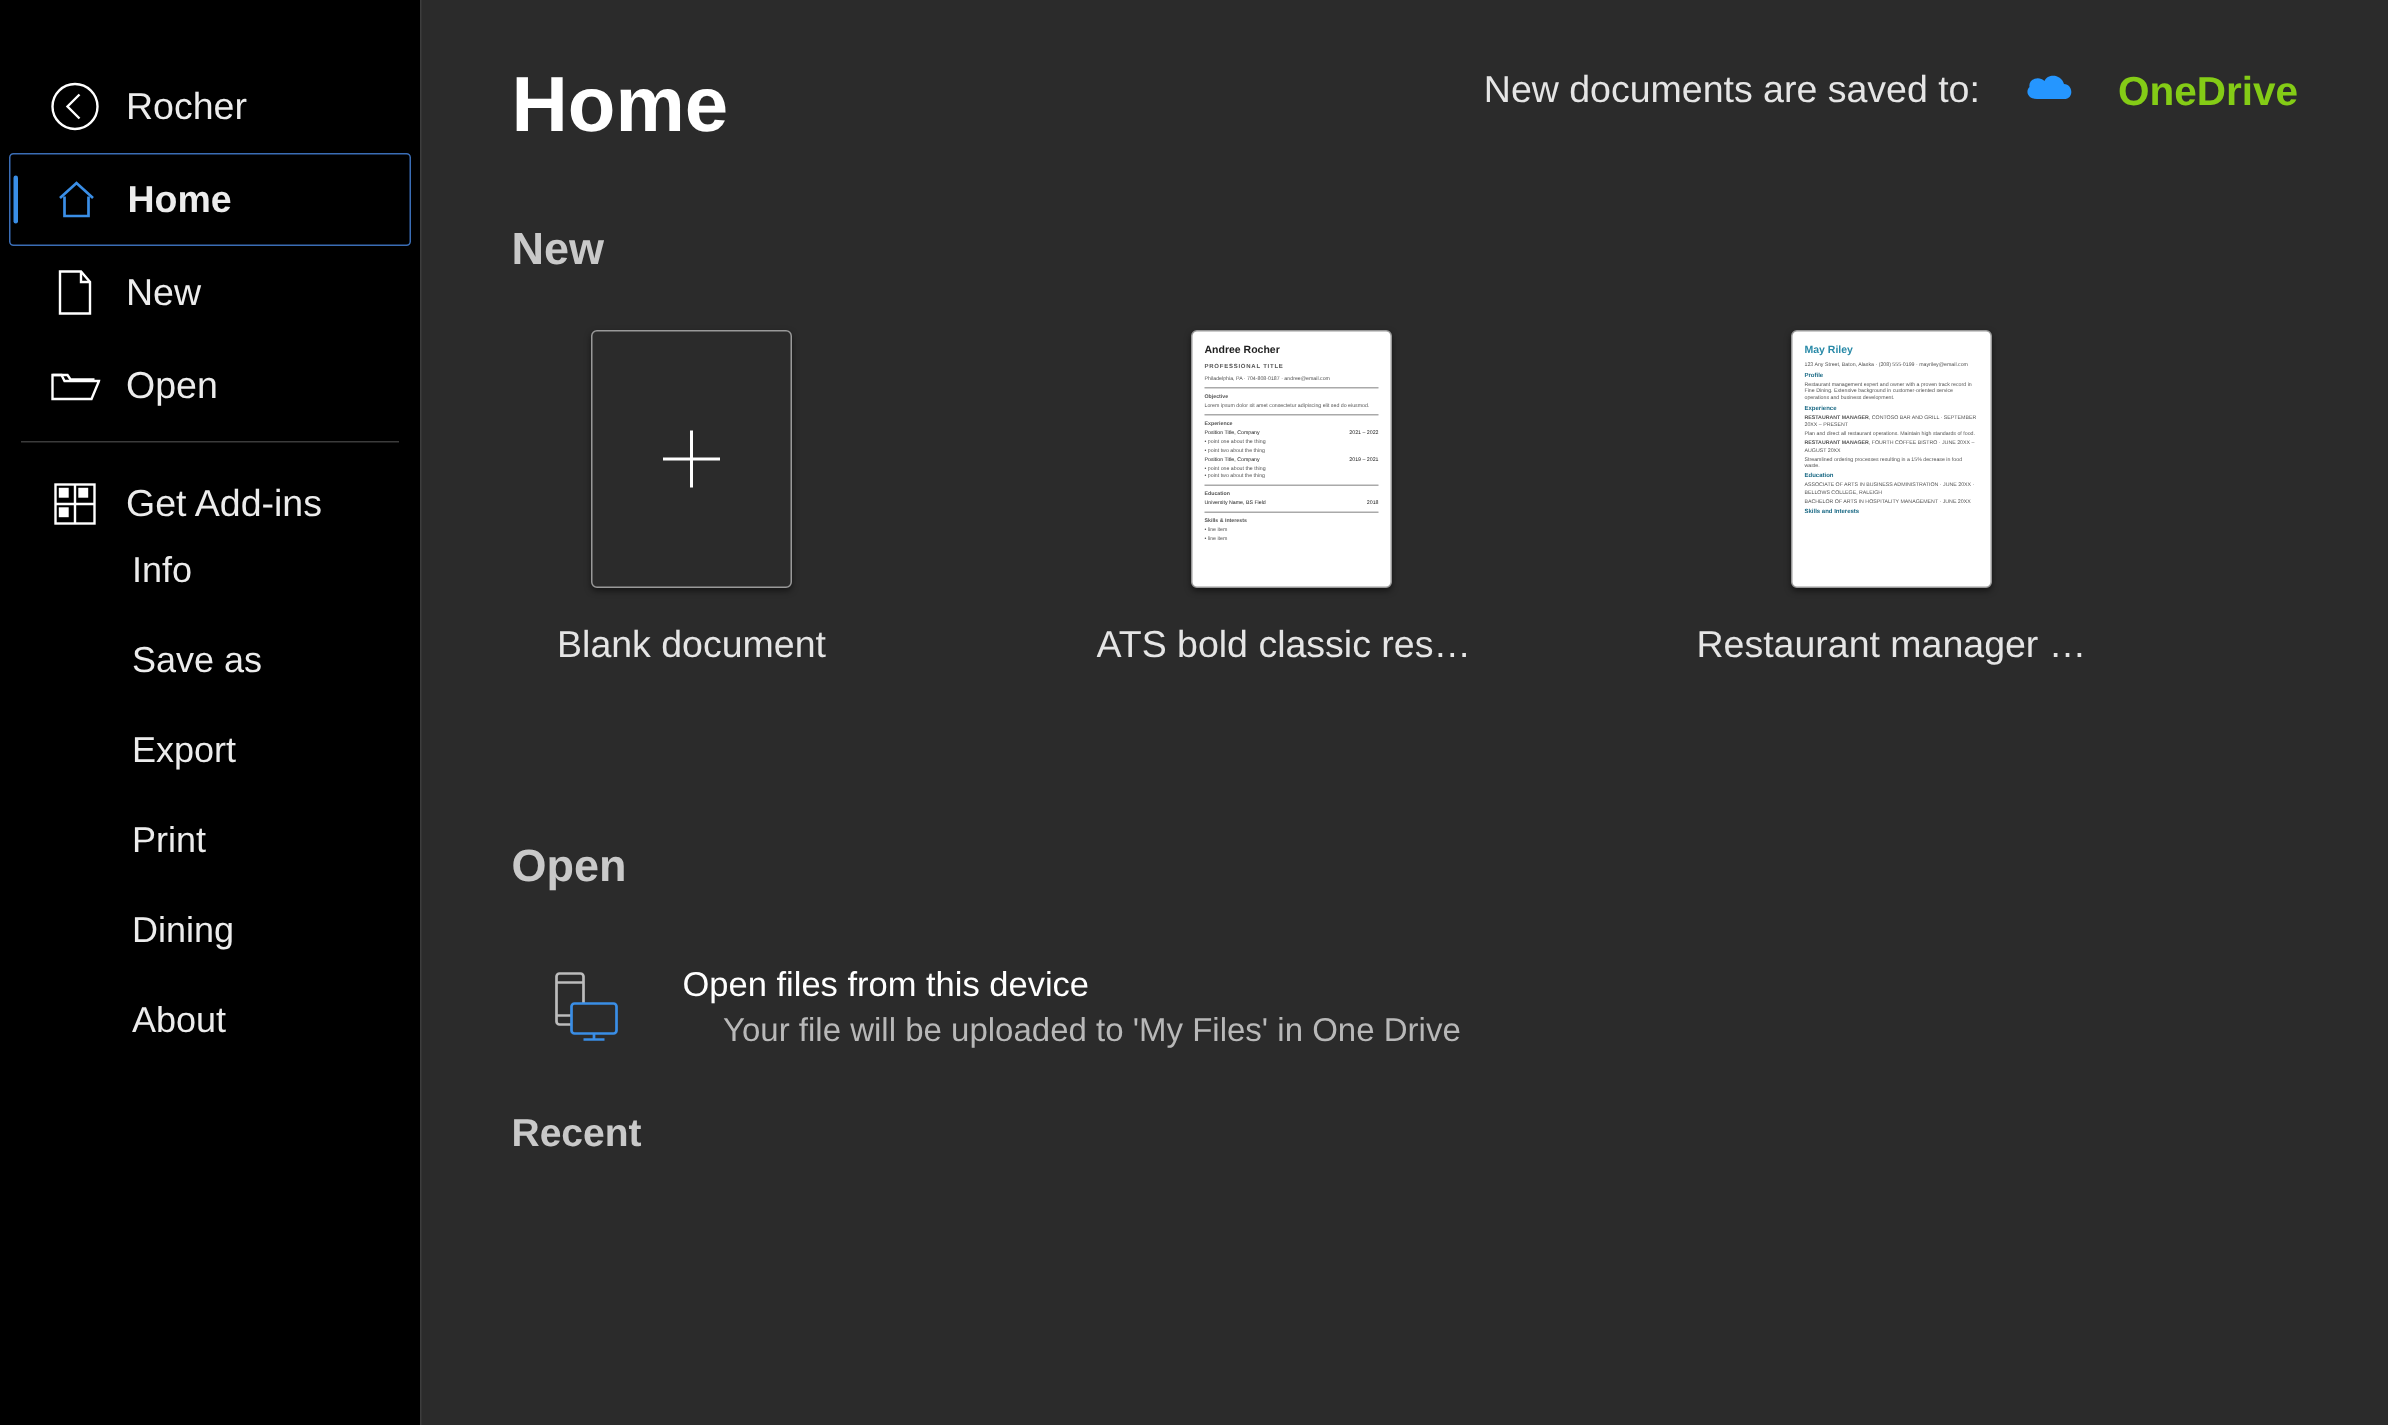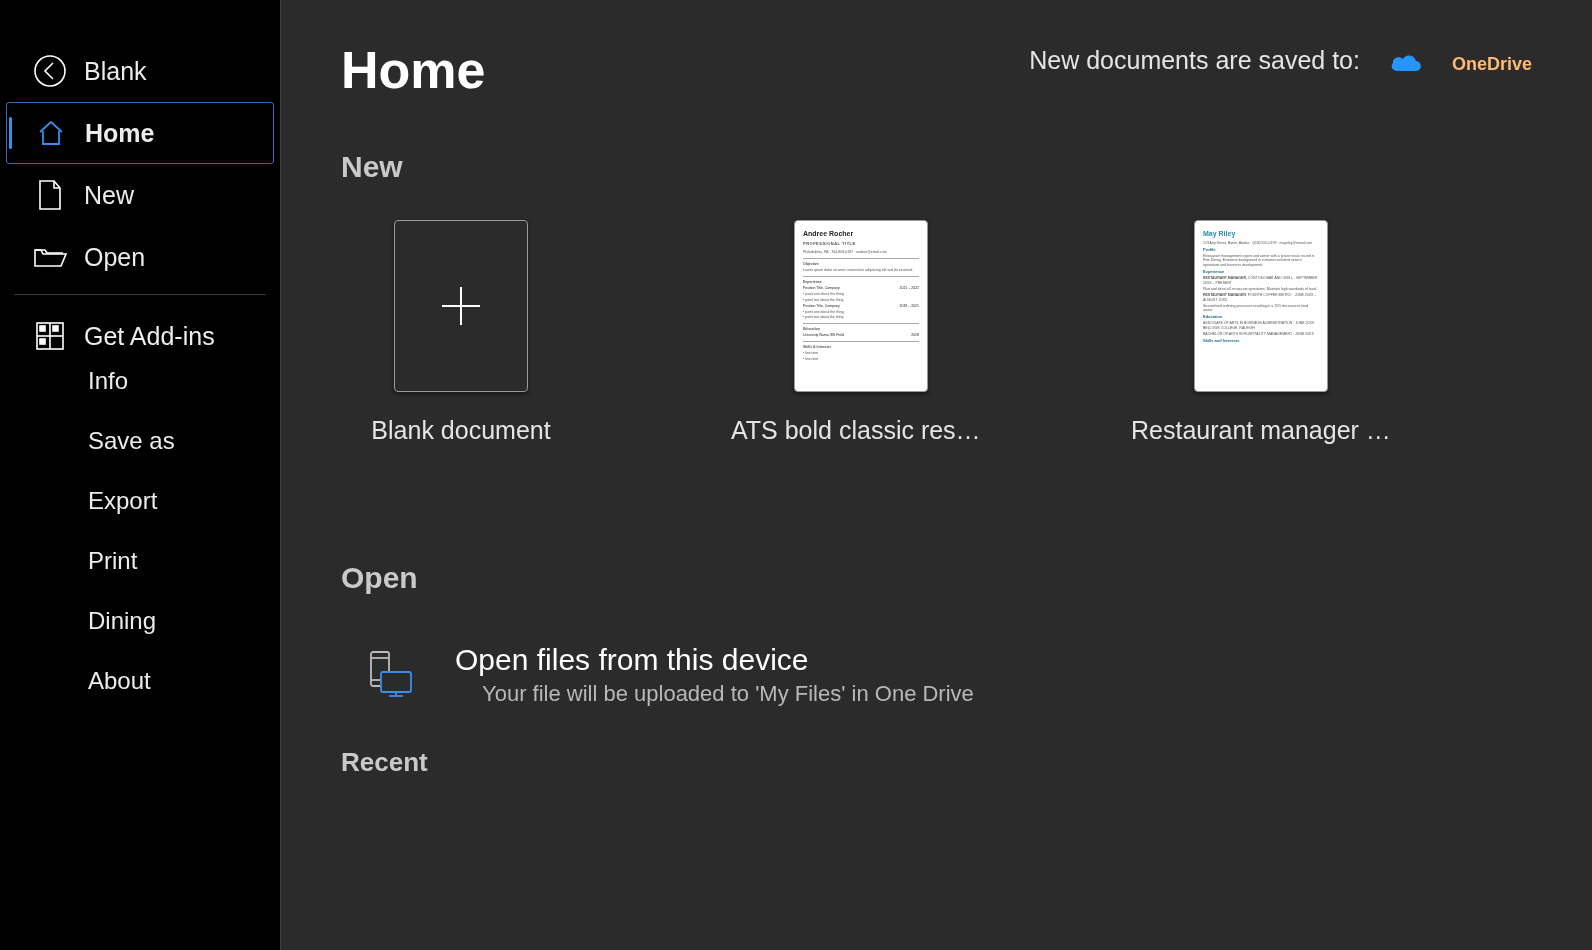--- a/index.html
+++ b/index.html
@@ -74,27 +74,27 @@
     align-items:flex-start;
     margin-bottom: 50px;
   }
   .page-title {
     font-size: 52px;
     font-weight: 700;
     color:#fff;
   }
   .save-target {
     display:flex;
-    align-items:flex-end;
+    align-items:flex-start;
     gap:28px;
     font-size:25px;
     color:#e5e5e5;
     padding-top:6px;
   }
-  .save-target .onedrive-name { font-weight:600; font-size:18px; color:#fdba74;}
+  .save-target .onedrive-name { font-weight:600; font-size:27px; color:#84cc16;}
   .section-title {
     font-size:30px;
     color:#c9c9c9;
     font-weight:600;
     margin-bottom: 36px;
   }
   .templates {
     display:flex;
     gap: 200px;
     margin-bottom: 116px;
@@ -146,21 +146,21 @@
     max-width:260px;
     text-align:center;
   }
   .open-block {
     display:flex;
     align-items:center;
     gap:38px;
     padding: 12px 0 40px 22px;
     cursor:pointer;
   }
-  .open-title { font-size:30px; font-weight:500; color:#fff; margin-bottom:4px;}
+  .open-title { font-size:23px; font-weight:500; color:#fff; margin-bottom:4px;}
   .open-sub { font-size:22px; color:#b8b8b8;margin-left:27px; }
   .recent-title {
     font-size:26px;
     color:#c9c9c9;
     font-weight:600;
   }
   svg { display:block; }
 </style>
 </head>
 <body>
@@ -169,21 +169,21 @@
 
   <div class="sidebar">
 
     <div class="side-item">
       <span class="side-icon">
         <svg width="34" height="34" viewBox="0 0 34 34" fill="none" stroke="#fff" stroke-width="1.6">
           <circle cx="17" cy="17" r="15"></circle>
           <path d="M20 9 L12 17 L20 25"></path>
         </svg>
       </span>
-      <span class="side-label">Blank</span>
+      <span class="side-label">Rocher</span>
     </div>
 
     <div class="side-item selected">
       <span class="side-icon">
         <svg width="30" height="30" viewBox="0 0 30 30" fill="none" stroke="#3a8ee6" stroke-width="1.8">
           <path d="M4 14 L15 4 L26 14"></path>
           <path d="M7 13 V26 H23 V13"></path>
         </svg>
       </span>
       <span class="side-label">Home</span>

